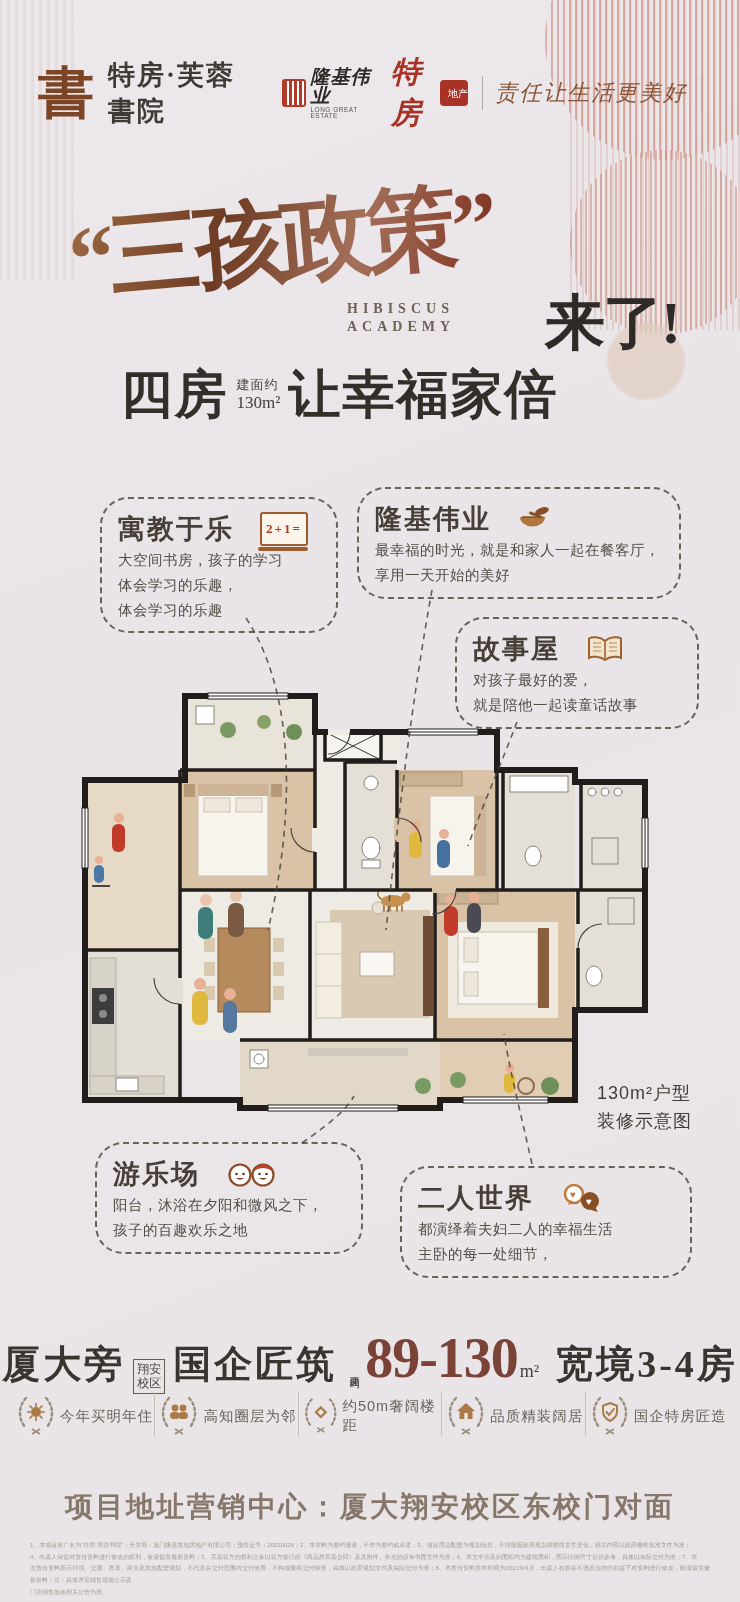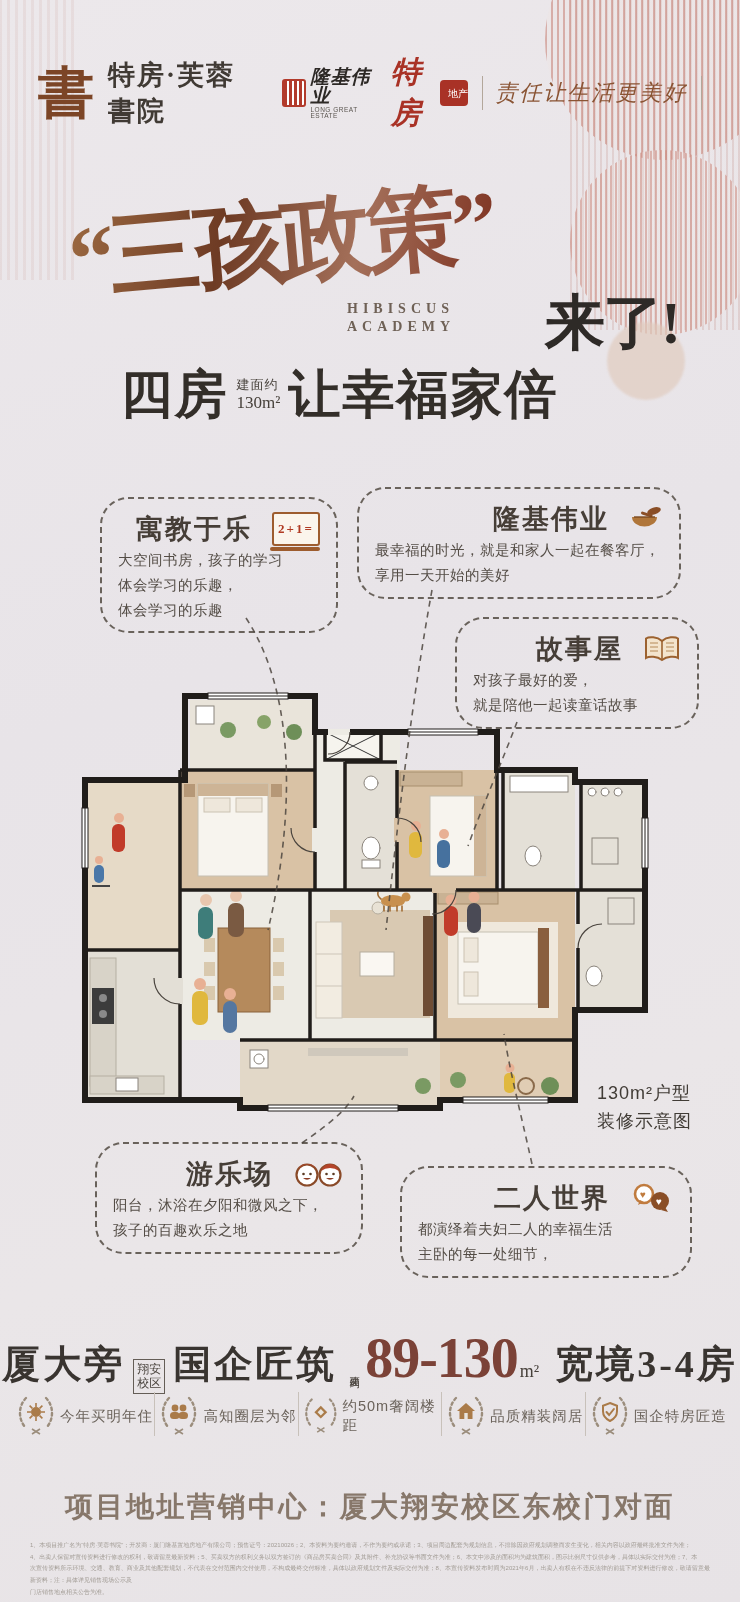--- a/index.html
+++ b/index.html
@@ -53,21 +53,21 @@
   .hero-line2{position:absolute;left:0;top:360px;width:679px;display:flex;justify-content:center;align-items:center;
     font-family:"Liberation Serif","DejaVu Serif",serif;color:#332e29;}
   .hl2-big{font-size:52px;font-weight:700;letter-spacing:2px;}
   .hl2-stack{margin:0 8px;text-align:left;color:#46403a;line-height:1.15;}
   .hl2-stack .s1{font-size:13px;letter-spacing:1px;}
   .hl2-stack .s2{font-size:17px;}
 
   
   .bubble{position:absolute;border:2px dashed #69625b;border-radius:28px;padding:12px 16px 10px;box-sizing:border-box;}
   .bubble h3{margin:0;font-family:"Liberation Serif","DejaVu Serif",serif;font-size:27px;font-weight:700;
-    color:#463e37;letter-spacing:2px;display:flex;align-items:center;gap:20px;justify-content:flex-end;}
+    color:#463e37;letter-spacing:2px;display:flex;align-items:center;gap:26px;}
   .bubble p{margin:3px 0 0;font-family:"Liberation Serif","DejaVu Serif",serif;font-size:14.5px;
     line-height:1.5;color:#544d46;letter-spacing:.5px;}
   .board{position:relative;width:44px;height:30px;background:#fbf5ec;border:2.5px solid #9d5c2e;border-radius:3px;
     display:flex;align-items:center;justify-content:center;font-size:13px;font-weight:900;color:#b03a22;}
   .board:after{content:"";position:absolute;left:-4px;bottom:-7px;width:50px;height:4px;background:#9d5c2e;border-radius:2px;}
 
   
   .plan-caption{position:absolute;left:597px;top:1080px;font-size:18px;color:#413c36;line-height:1.55;letter-spacing:1px;}
 
   

